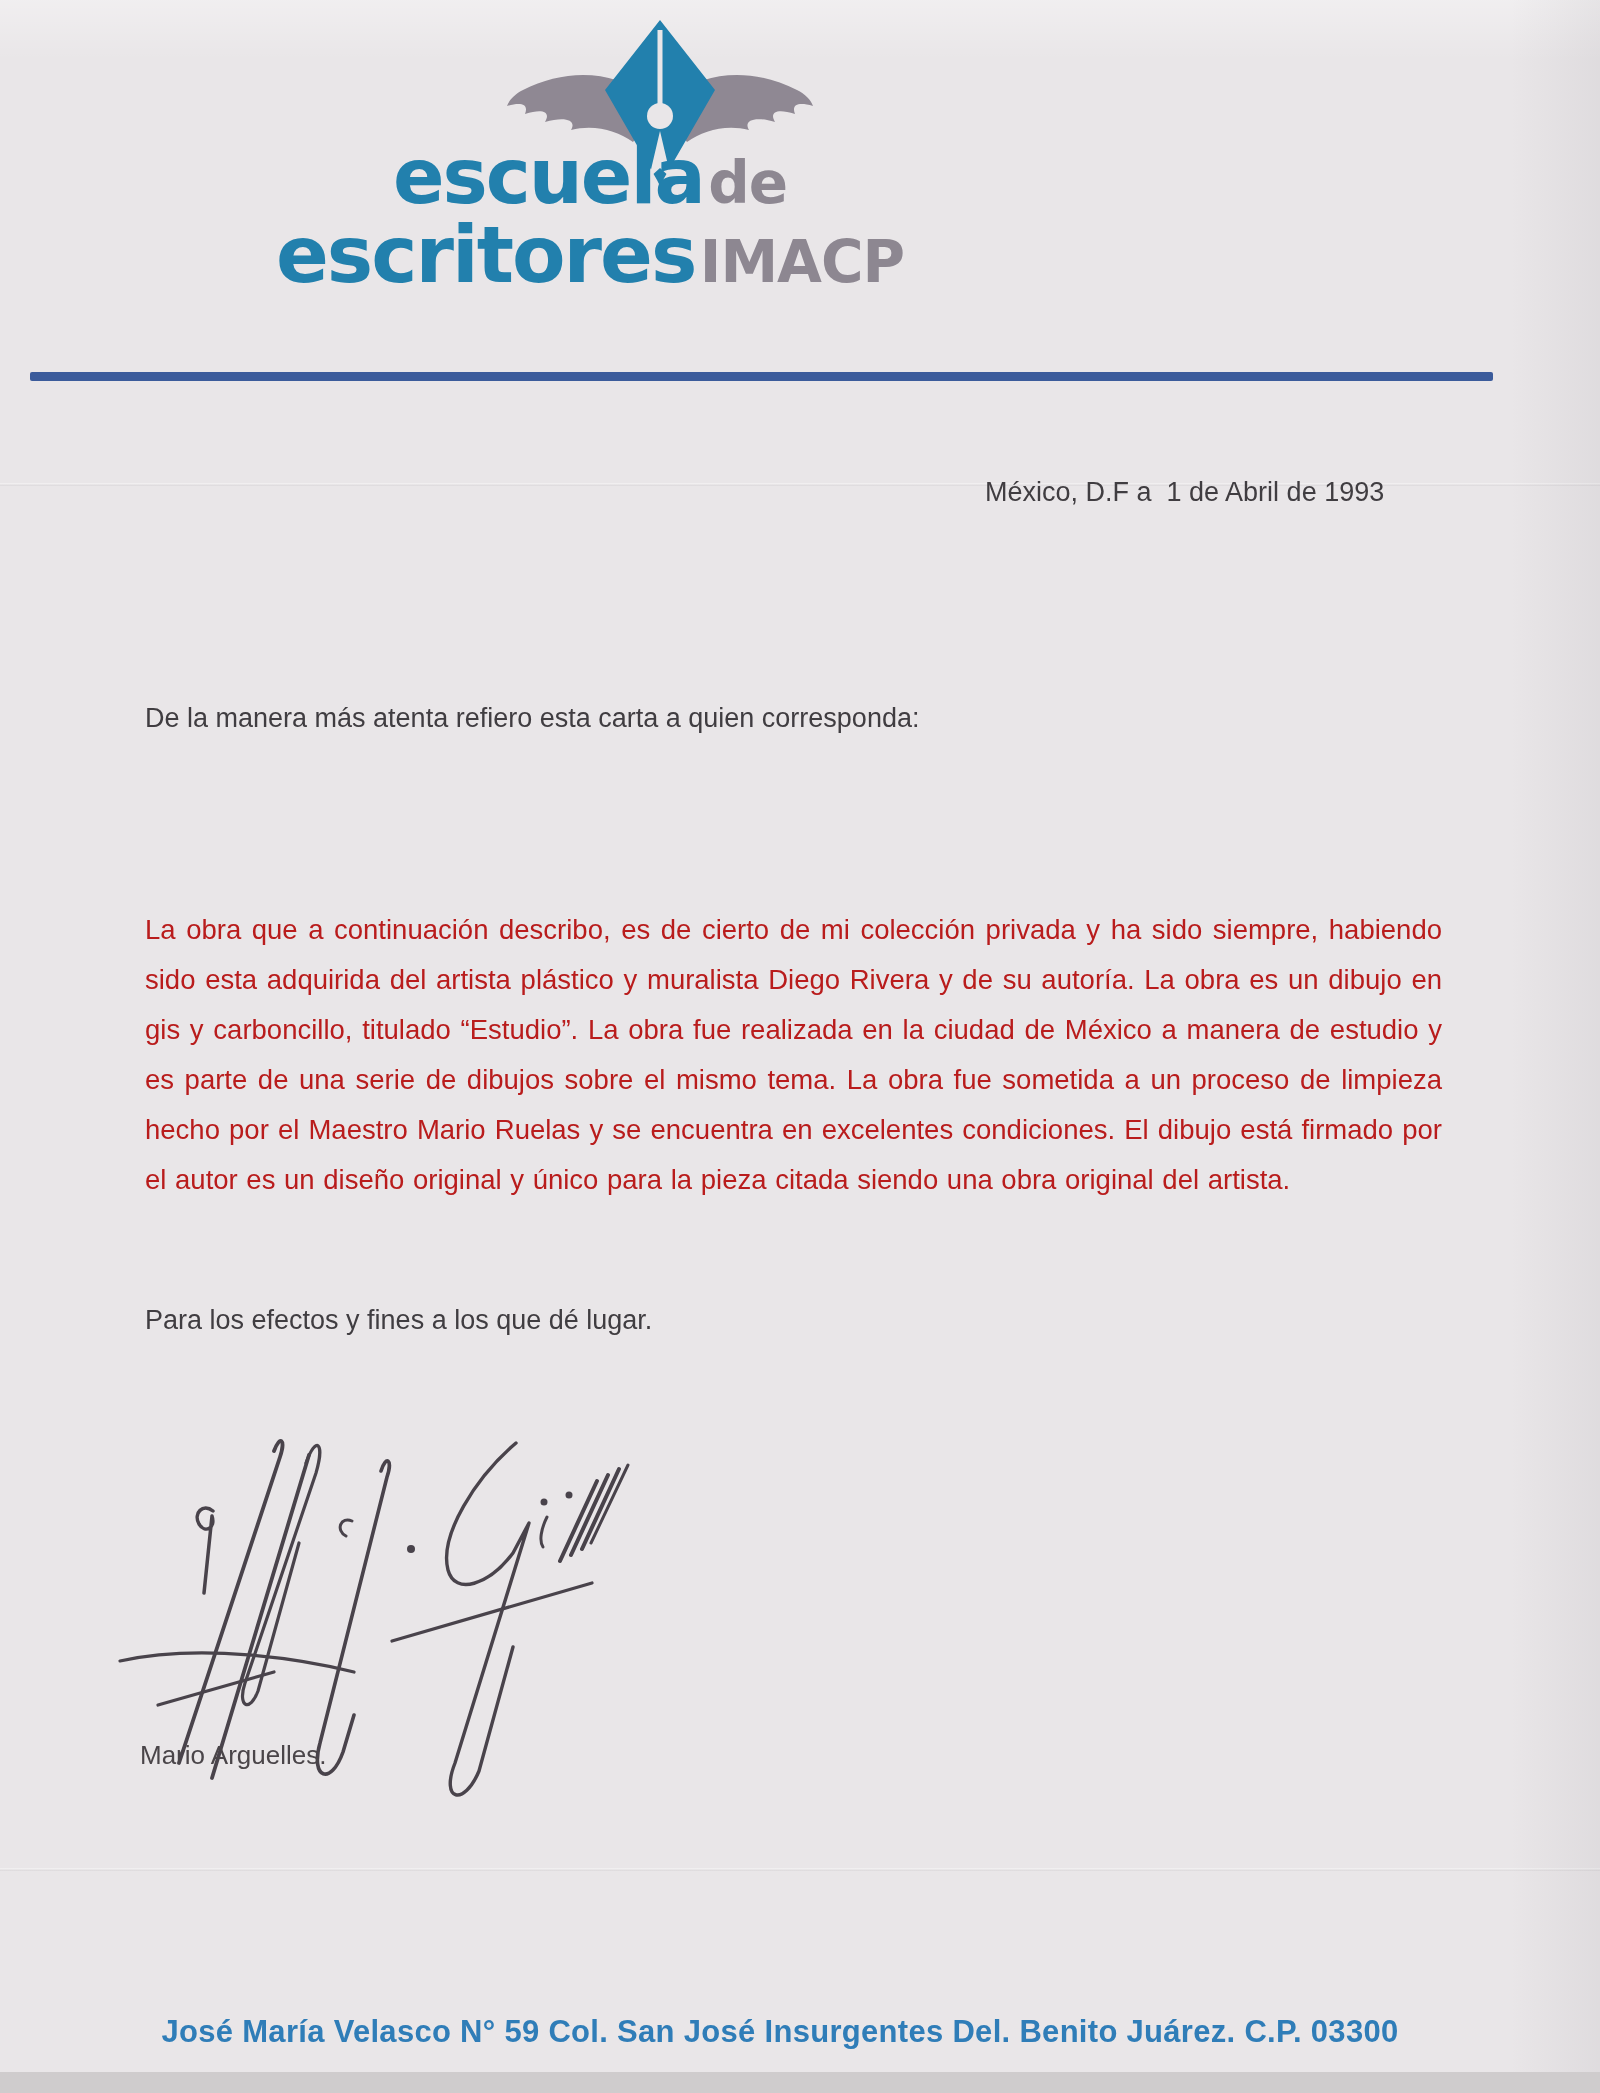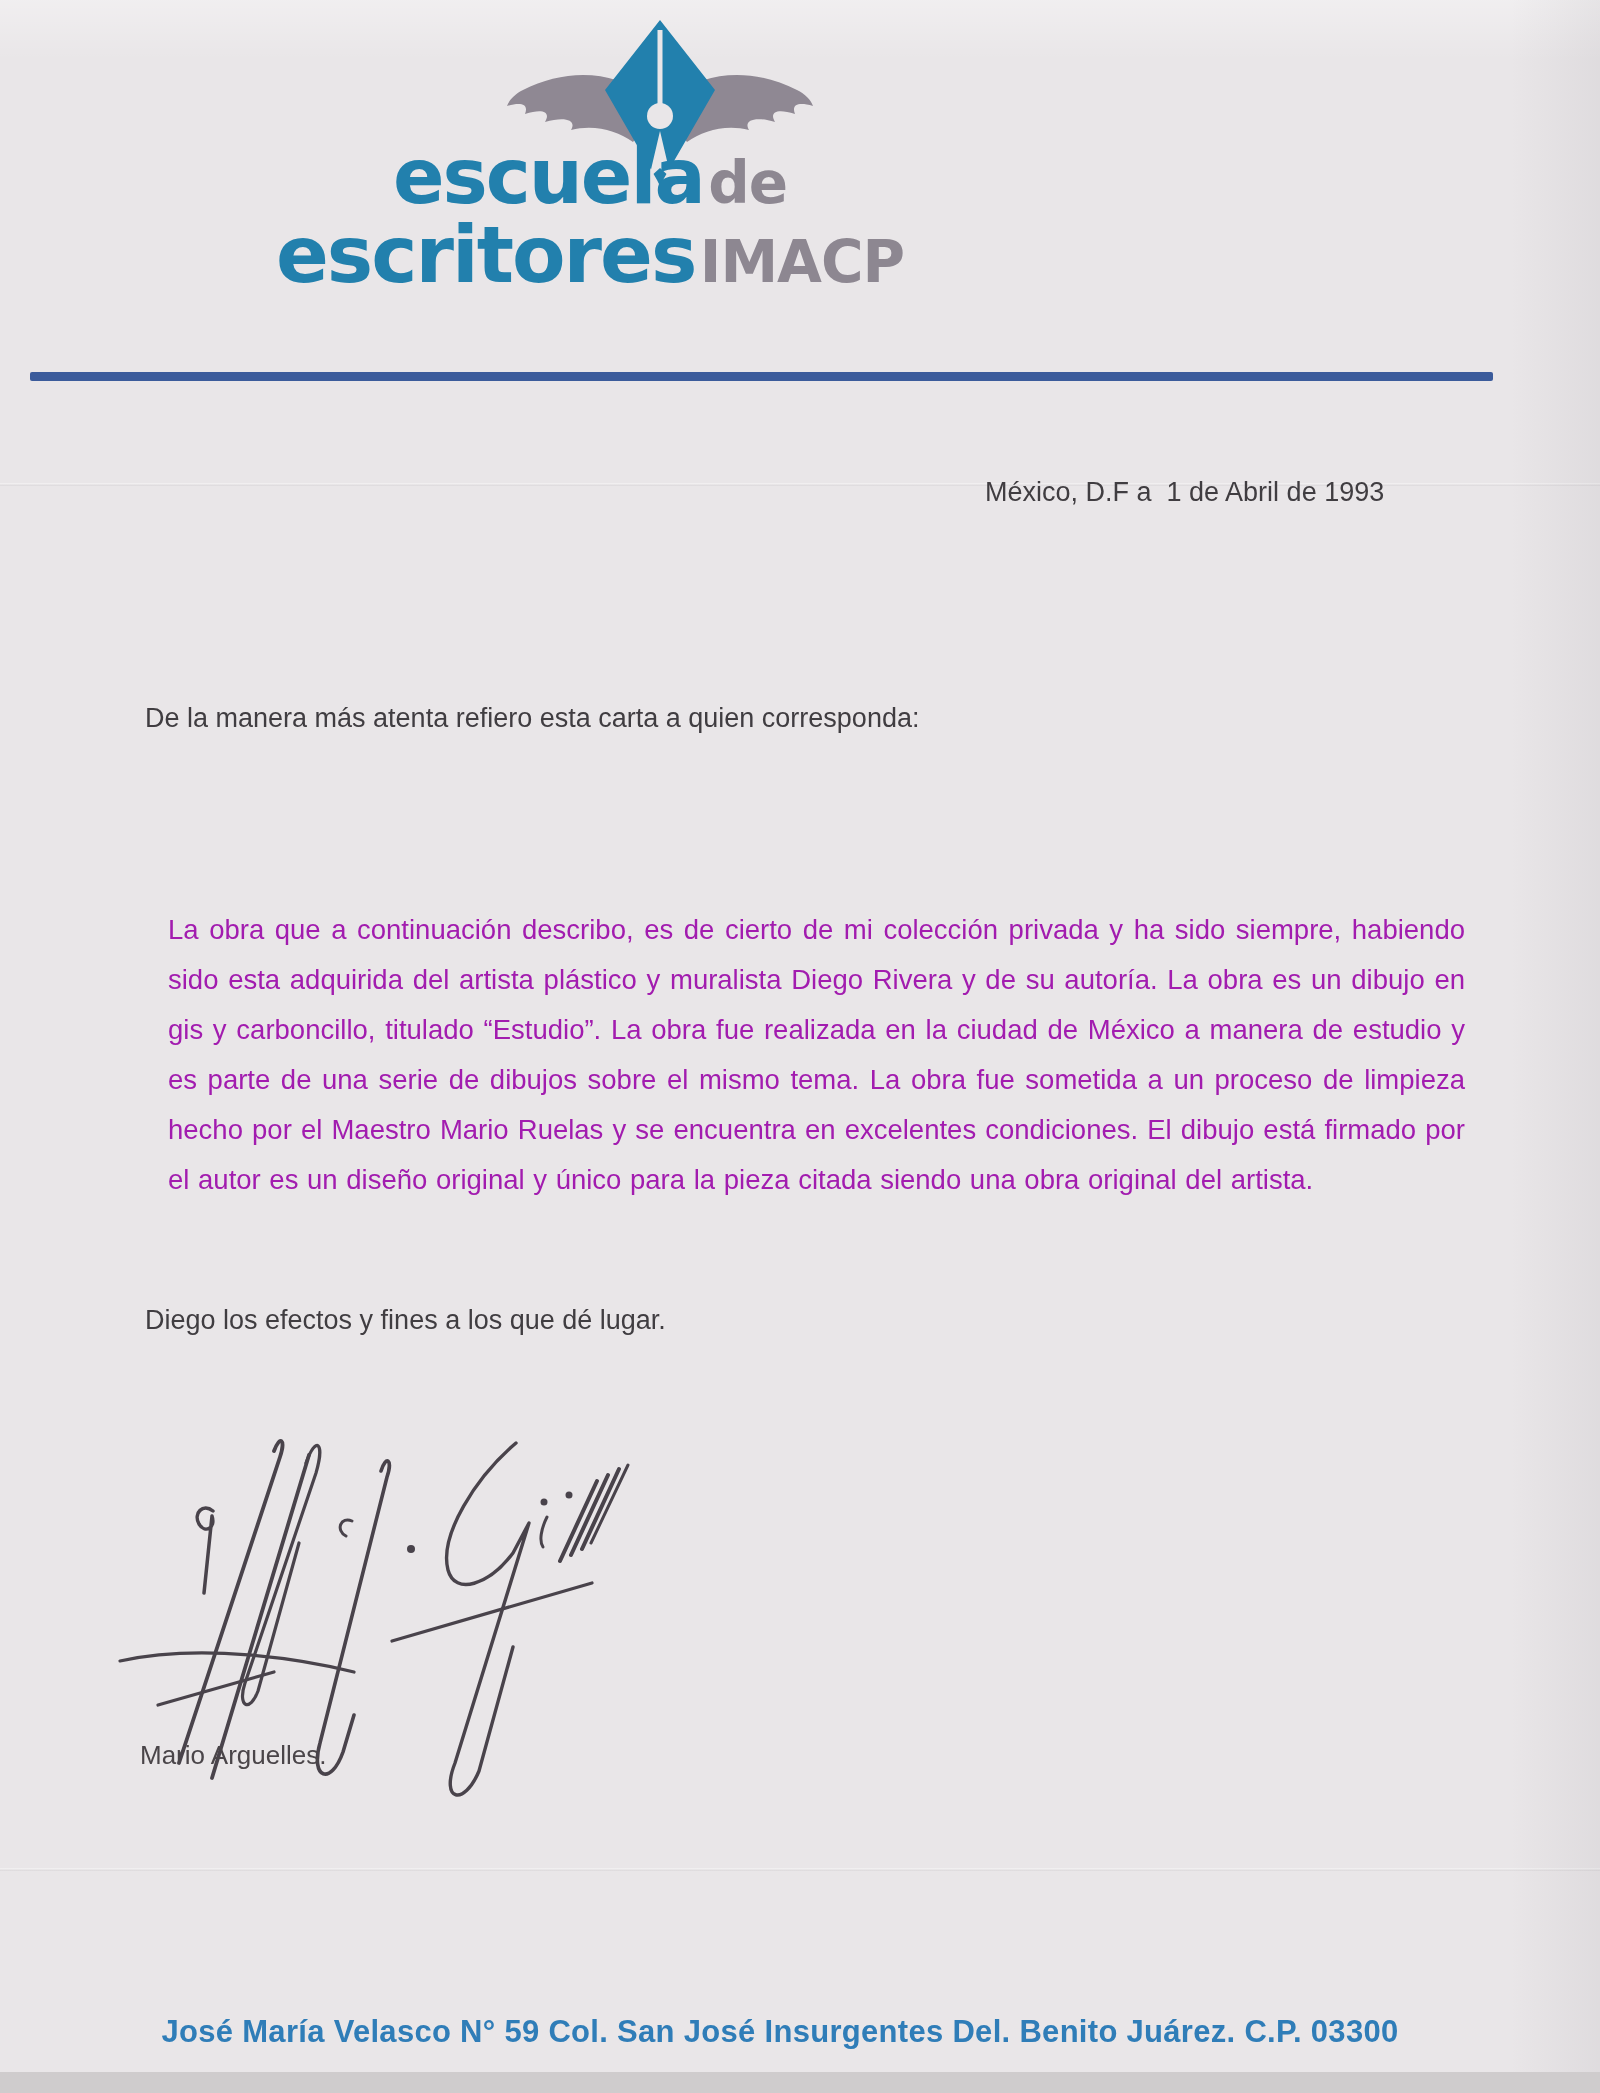--- a/index.html
+++ b/index.html
@@ -29,21 +29,21 @@
   .lt-line{white-space:nowrap;}
   .lt-blue{font-weight:bold;font-family:"DejaVu Sans", sans-serif;letter-spacing:-2px;color:#2280ad;font-size:76px;}
   .lt-gray{font-weight:bold;font-family:"DejaVu Sans", sans-serif;letter-spacing:-1px;color:#8d8791;font-size:58px;}
   .lt-line2 .lt-blue{font-size:78px;text-align:center;}
   .header-rule{position:absolute;left:30px;top:372px;width:1463px;height:9px;background:#3b5b9b;border-radius:2px;}
 
   
   .date-line{position:absolute;left:985px;top:477px;font-size:27px;white-space:pre;color:#403d41;}
   .salutation{position:absolute;left:145px;top:703px;font-size:27px;color:#403d41;}
   .body-par{position:absolute;left:145px;top:905px;width:1297px;
-    font-size:27.5px;line-height:50px;text-align:justify;color:#a21caf;word-spacing:1px;margin-left:23px;}
+    font-size:27.5px;line-height:50px;text-align:justify;color:#b91c1c;word-spacing:1px;}
   .closing{position:absolute;left:145px;top:1305px;font-size:27px;color:#403d41;}
   .signature{position:absolute;left:92px;top:1385px;width:570px;height:420px;}
   .signer-name{position:absolute;left:140px;top:1740px;font-size:26px;color:#4a4549;}
 
   
   .footer-address{position:absolute;left:40px;top:2014px;width:1480px;text-align:center;
     font-size:31px;font-weight:bold;color:#2f7db8;letter-spacing:.3px;}
 </style>
 </head>
 <body>
@@ -100,21 +100,21 @@
   </div>
 
   <div class="header-rule"></div>
 
   <div class="date-line">México, D.F a  1 de Abril de 1993</div>
 
   <div class="salutation">De la manera más atenta refiero esta carta a quien corresponda:</div>
 
   <div class="body-par">La obra que a continuación describo, es de cierto de mi colección privada y ha sido siempre, habiendo sido esta adquirida del artista plástico y muralista Diego Rivera y de su autoría. La obra es un dibujo en gis y carboncillo, titulado “Estudio”. La obra fue realizada en la ciudad de México a manera de estudio y es parte de una serie de dibujos sobre el mismo tema. La obra fue sometida a un proceso de limpieza hecho por el Maestro Mario Ruelas y  se encuentra en excelentes condiciones.  El dibujo está firmado por el autor es un diseño original y único para la pieza citada siendo una obra original del artista.</div>
 
-  <div class="closing">Diego los efectos y fines a los que dé lugar.</div>
+  <div class="closing">Para los efectos y fines a los que dé lugar.</div>
 
   <div class="signature">
     <svg width="570" height="420" viewBox="0 0 570 420" xmlns="http://www.w3.org/2000/svg" fill="none" stroke="#49434b" stroke-linecap="round" stroke-linejoin="round">
 
       <path stroke-width="3.5" d="M121,126 C111,118 101,128 107,139 C113,149 124,143 120,131 L112,208"></path>
 
       <path stroke-width="3.8" d="M182,66 C188,50 194,54 188,72 L87,378"></path>
       <path stroke-width="3.8" d="M217,70 L120,393"></path>
 
       <path stroke-width="3.2" d="M214,78 C224,50 233,57 224,88 L153,298 C145,322 158,328 166,306 L207,158"></path>

